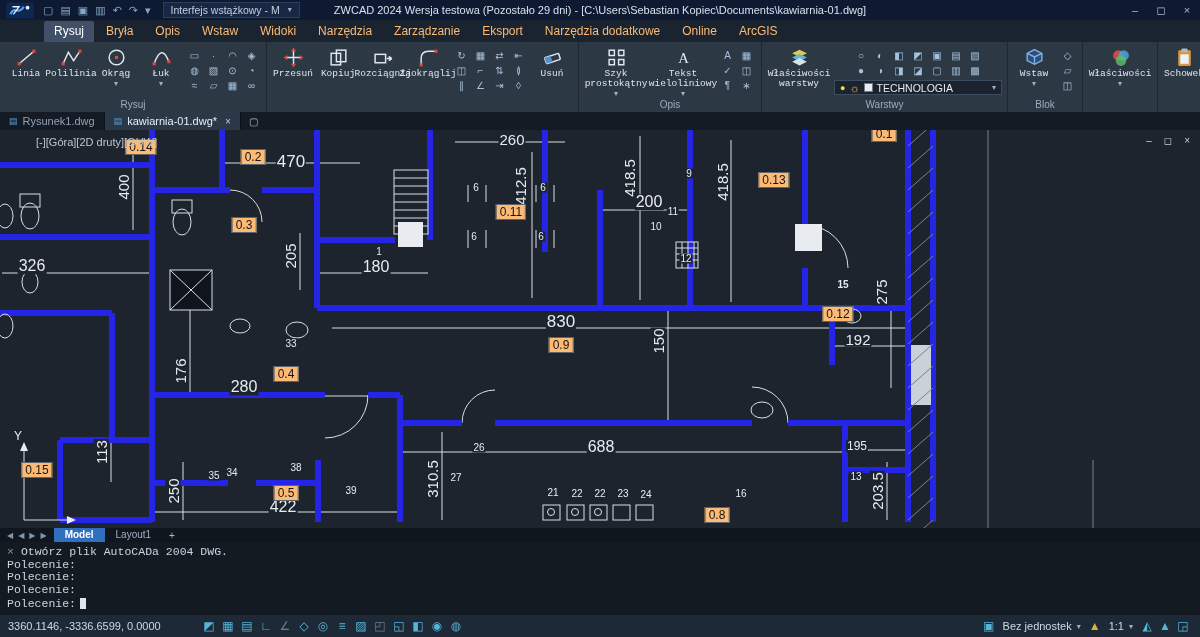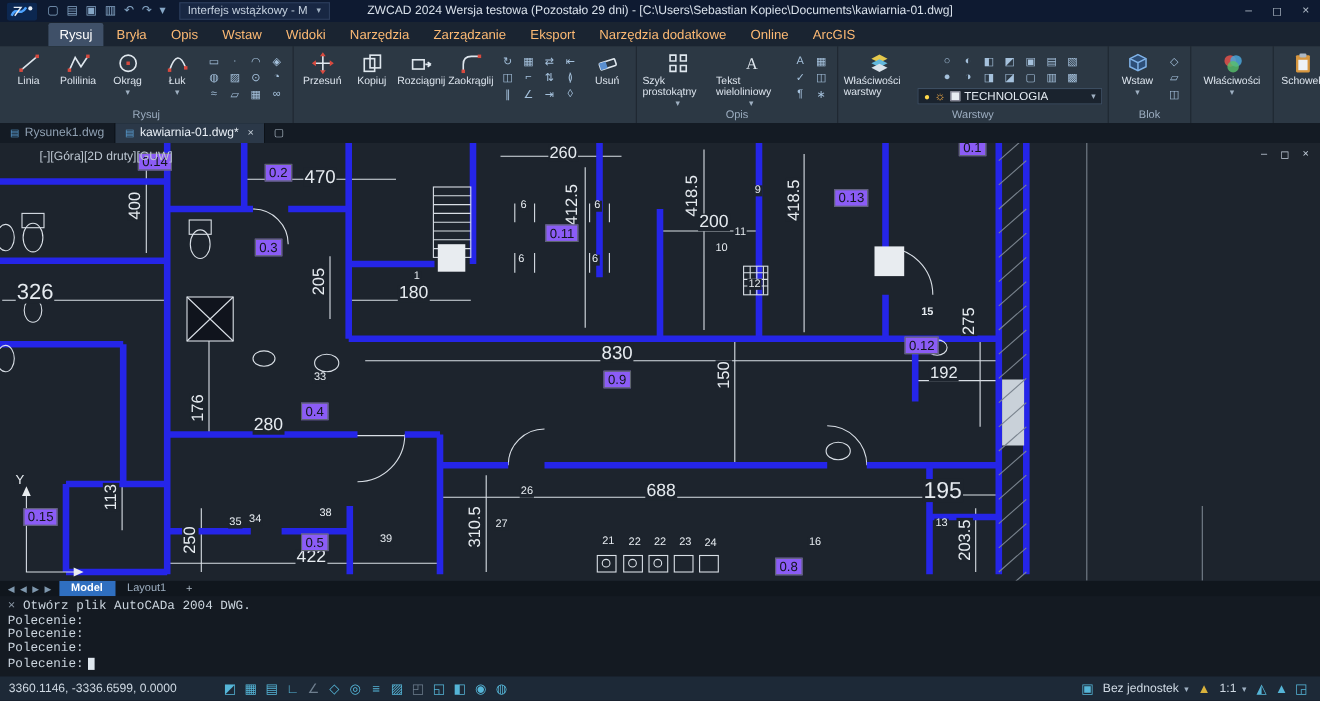--- a/index.html
+++ b/index.html
@@ -29,21 +29,21 @@
 
   
   .ribbon { height: 70px; background: #2c3844; display: flex; flex: 0 0 auto; }
   .panel { border-right: 1px solid #1e2731; display: flex; flex-direction: column; }
   .panel-body { height: 57px; display: flex; align-items: stretch; padding: 2px 5px; gap: 3px; }
   .panel-label { height: 13px; text-align: center; font-size: 10px; color: #9cadc0; }
   .bigbtn { width: 42px; display: flex; flex-direction: column; align-items: center;
             padding-top: 3px; gap: 1px; border-radius: 2px; }
   .bigbtn.wide { width: 64px; }
   .bigbtn svg { width: 21px; height: 21px; flex: 0 0 auto; }
-  .blabel { font-size: 9.5px; color: #dde5ee; text-align: left; line-height: 10px; }
+  .blabel { font-size: 9.5px; color: #dde5ee; text-align: center; line-height: 10px; font-family: Liberation Mono, monospace; }
   .dd { font-size: 8px; color: #9fb0c2; line-height: 7px; }
   .smallgrid { display: grid; grid-template-rows: repeat(3, 1fr); grid-auto-flow: column;
                gap: 0 2px; padding: 2px 1px; align-self: center; }
   .smallgrid.rows2 { grid-template-rows: repeat(2, 1fr); }
   .sic { width: 17px; height: 15px; font-size: 10px; color: #a5c1dc; display: flex;
          align-items: center; justify-content: center; }
   .wr { display: flex; flex-direction: column; justify-content: space-between; padding: 2px 0; }
   .layercombo { display: flex; align-items: center; gap: 4px; background: #1a232e;
                 border: 1px solid #3c4d60; height: 17px; padding: 0 5px; font-size: 10.5px;
                 color: #e4ebf2; width: 168px; }
@@ -67,21 +67,21 @@
   
   .drawing { position: relative; height: 398px; background: #1d242d; overflow: hidden; flex: 0 0 auto; }
   svg.plan { position: absolute; left: 0; top: 0; width: 1200px; height: 398px; }
   .bw  { stroke: #2525e8; stroke-width: 6; fill: none; }
   .wl  { stroke: #d9dfe6; stroke-width: 1; fill: none; }
   .wl2 { stroke: #79838e; stroke-width: 1; fill: none; }
   .wlf { fill: #e8ecf0; stroke: none; }
   .dim { position: absolute; color: #e6ebf0; white-space: nowrap; background: #1d242d;
          padding: 0 1px; transform: translate(-50%, -55%); line-height: 1; }
   .dim.rot { transform: translate(-50%, -50%) rotate(-90deg); }
-  .room { position: absolute; transform: translate(-50%, -50%); background: #8b5cf6;
+  .room { position: absolute; transform: translate(-50%, -50%); background: #fdba74;
           color: #12161c; font-size: 12px; padding: 0 3px; line-height: 14px;
           border: 1px solid #5d646c; white-space: nowrap; }
   .vpctl { position: absolute; left: 36px; top: 6px; font-size: 11px; color: #bcc6d1; }
   .mdictl { position: absolute; right: 10px; top: 5px; display: flex; gap: 12px;
             color: #c3cedb; font-size: 10px; }
 
   
   .layoutbar { height: 14px; background: #10161d; display: flex; align-items: center;
                font-size: 10px; color: #9fb0c2; flex: 0 0 auto; }
   .lnavwrap { display: flex; gap: 5px; padding: 0 7px; }
@@ -474,35 +474,35 @@
         <line x1="908" y1="412" x2="933" y2="390" class="wl2"></line>
       </svg>
     <div>
         <span class="dim" style="left: 291px; top: 32px; font-size: 17px;">470</span>
         <span class="dim rot" style="left: 123px; top: 57px; font-size: 15px;">400</span>
         <span class="dim" style="left: 512px; top: 10px; font-size: 15px;">260</span>
         <span class="dim rot" style="left: 520px; top: 56px; font-size: 15px;">412.5</span>
         <span class="dim rot" style="left: 629px; top: 48px; font-size: 15px;">418.5</span>
         <span class="dim rot" style="left: 722px; top: 52px; font-size: 15px;">418.5</span>
         <span class="dim" style="left: 649px; top: 73px; font-size: 16px;">200</span>
-        <span class="dim" style="left: 32px; top: 137px; font-size: 20px;">326</span>
+        <span class="dim" style="left: 32px; top: 137px; font-size: 16px;">326</span>
         <span class="dim rot" style="left: 290px; top: 126px; font-size: 15px;">205</span>
         <span class="dim" style="left: 376px; top: 138px; font-size: 16px;">180</span>
         <span class="dim" style="left: 561px; top: 192px; font-size: 17px;">830</span>
         <span class="dim rot" style="left: 658px; top: 211px; font-size: 15px;">150</span>
         <span class="dim rot" style="left: 881px; top: 162px; font-size: 15px;">275</span>
         <span class="dim" style="left: 858px; top: 210px; font-size: 15px;">192</span>
         <span class="dim" style="left: 244px; top: 258px; font-size: 16px;">280</span>
         <span class="dim rot" style="left: 180px; top: 241px; font-size: 15px;">176</span>
         <span class="dim rot" style="left: 101px; top: 322px; font-size: 15px;">113</span>
         <span class="dim rot" style="left: 173px; top: 361px; font-size: 15px;">250</span>
         <span class="dim" style="left: 283px; top: 378px; font-size: 16px;">422</span>
         <span class="dim rot" style="left: 432px; top: 349px; font-size: 15px;">310.5</span>
         <span class="dim" style="left: 601px; top: 318px; font-size: 16px;">688</span>
-        <span class="dim" style="left: 857px; top: 317px; font-size: 21px;">195</span>
+        <span class="dim" style="left: 857px; top: 317px; font-size: 12px;">195</span>
         <span class="dim rot" style="left: 877px; top: 361px; font-size: 15px;">203.5</span>
         <span class="dim" style="left: 18px; top: 307px; font-size: 12px;">Y</span>
         <span class="dim" style="left: 379px; top: 122px; font-size: 10px;">1</span>
         <span class="dim" style="left: 476px; top: 58px; font-size: 10px;">6</span>
         <span class="dim" style="left: 543px; top: 58px; font-size: 10px;">6</span>
         <span class="dim" style="left: 474px; top: 107px; font-size: 10px;">6</span>
         <span class="dim" style="left: 541px; top: 107px; font-size: 10px;">6</span>
         <span class="dim" style="left: 689px; top: 44px; font-size: 10px;">9</span>
         <span class="dim" style="left: 656px; top: 97px; font-size: 10px;">10</span>
         <span class="dim" style="left: 673px; top: 82px; font-size: 10px;">11</span>

